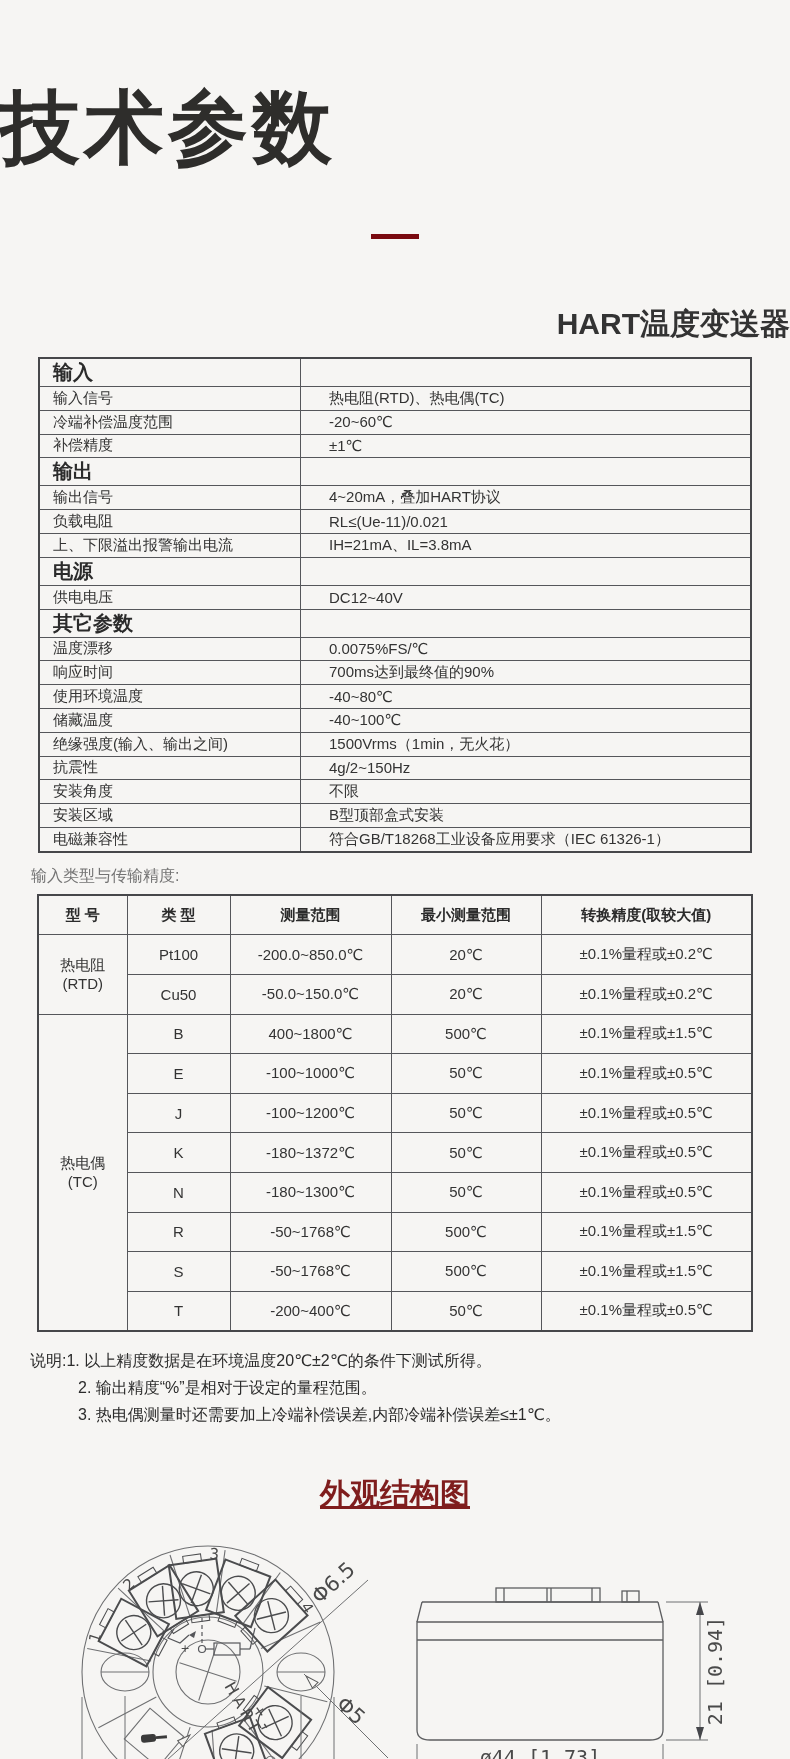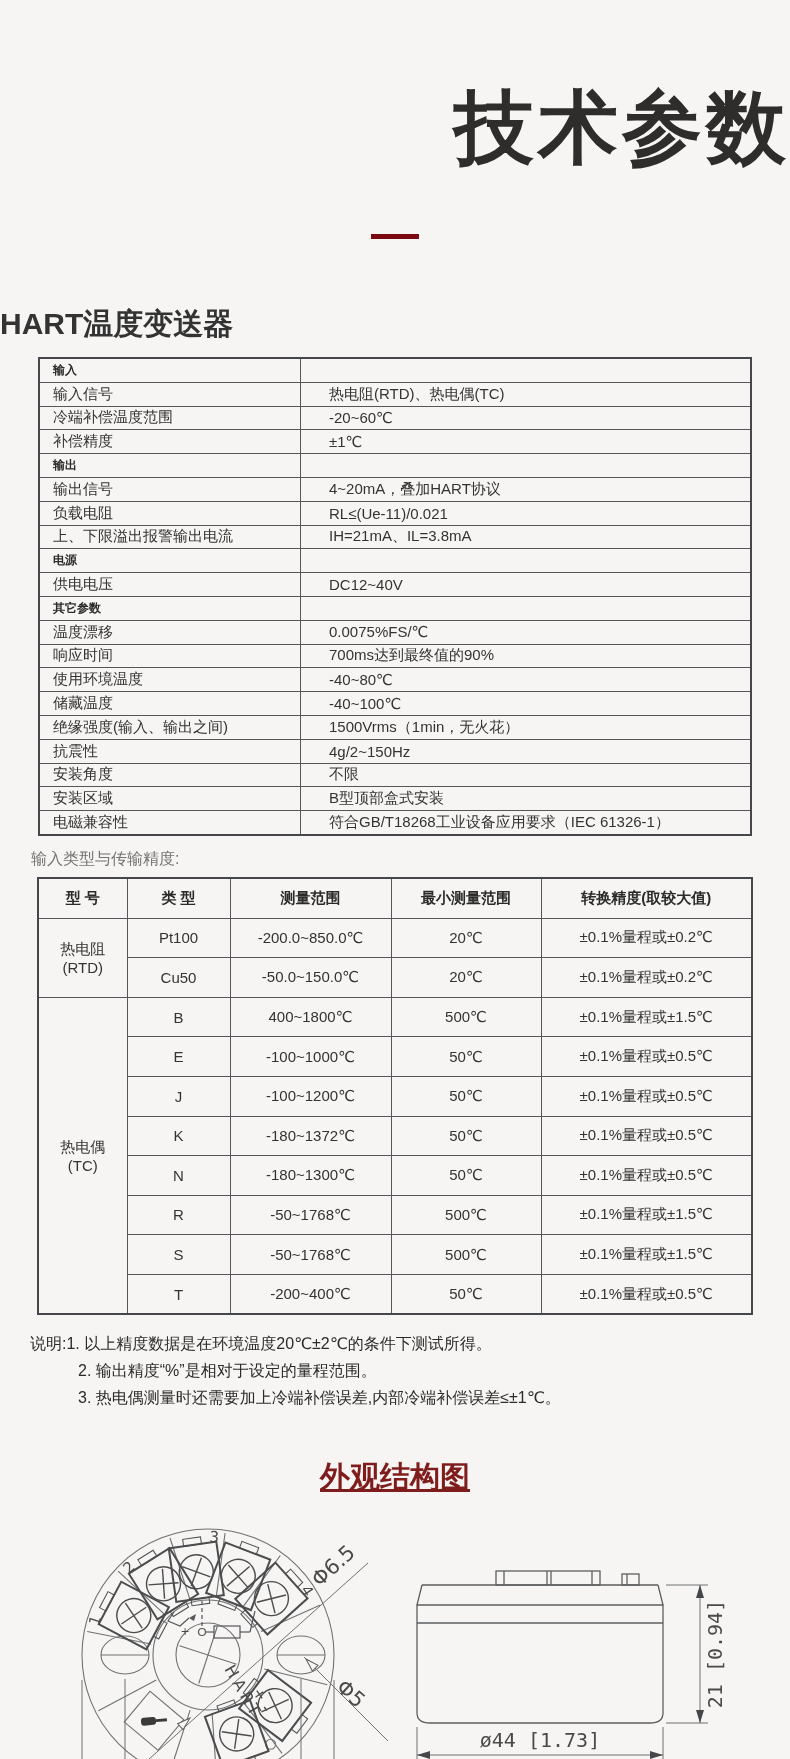--- a/index.html
+++ b/index.html
@@ -2,31 +2,31 @@
 <html><head>
 <meta charset="utf-8">
 <style>
   html,body{margin:0;padding:0;}
   body{
     width:790px;min-height:1759px;background:#f6f5f3;
     font-family:"Liberation Sans","DejaVu Sans",sans-serif;
     color:#2e2d2b;overflow-x:hidden;
   }
   .page-title{
-    margin:88px 0 0;text-align:right;font-size:80px;line-height:80px;
+    margin:88px 0 0;text-align:left;font-size:80px;line-height:80px;
     font-weight:800;letter-spacing:4px;color:#2e2d2b;
   }
   .accent-dash{width:48px;height:5px;background:#7a0a10;margin:66px auto 0;}
-  .subtitle{margin:66px 0 0;text-align:left;font-size:30px;line-height:38px;font-weight:700;color:#333;}
+  .subtitle{margin:66px 0 0;text-align:right;font-size:30px;line-height:38px;font-weight:700;color:#333;}
   table{border-collapse:collapse;width:714px;margin:14px auto 0;table-layout:fixed;background:transparent;}
   .spec{border:2px solid #46474a;}
   .spec td{border:1px solid #55565a;font-size:15px;height:22.8px;padding:0 10px;color:#333;vertical-align:middle;white-space:nowrap;}
   .spec td.lbl{width:237px;padding-left:13px;}
   .spec td.val{padding-left:28px;}
-  .spec tr.sec td.lbl{font-weight:700;font-size:12px;color:#2b2b2b;}
+  .spec tr.sec td.lbl{font-weight:700;font-size:20px;color:#2b2b2b;}
   .intro{margin:13px 0 0 31px;font-size:16px;color:#737373;}
   .acc{border:2px solid #46474a;margin-top:7px;}
   .acc th,.acc td{border:1px solid #55565a;font-size:15px;height:22.6px;padding:8px 3px;text-align:center;color:#333;vertical-align:middle;white-space:nowrap;}
   .acc th{font-weight:700;color:#2b2b2b;}
   .acc td.grp{white-space:pre-line;line-height:19px;}
   .notes{margin:15px 0 0 30px;font-size:16px;line-height:27px;color:#2b2b2b;}
   .notes .cont{padding-left:48px;}
   .structure-title{margin:48px 0 0;text-align:center;font-size:30px;line-height:36px;font-weight:700;color:#7f1d1d;text-decoration:underline;}
   .drawings{position:relative;width:790px;height:415px;margin-top:0;}
   .drawings svg{position:absolute;}

